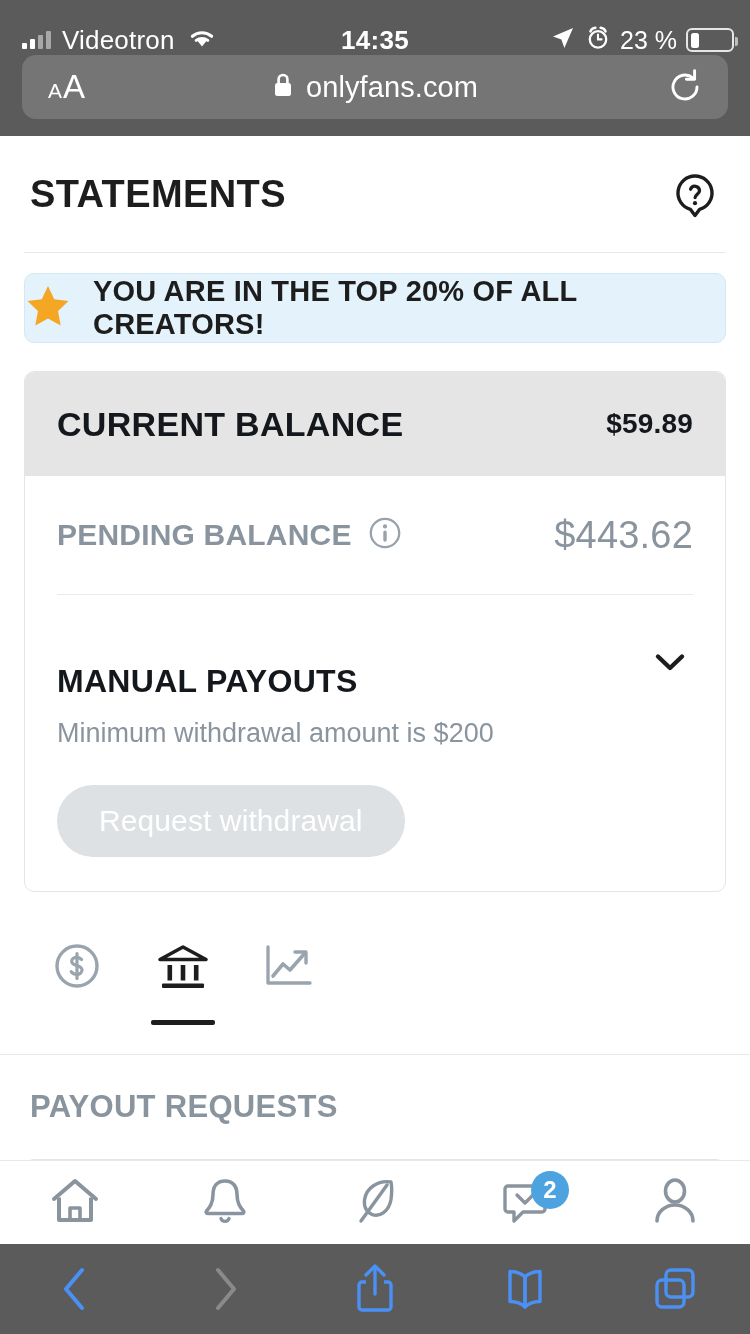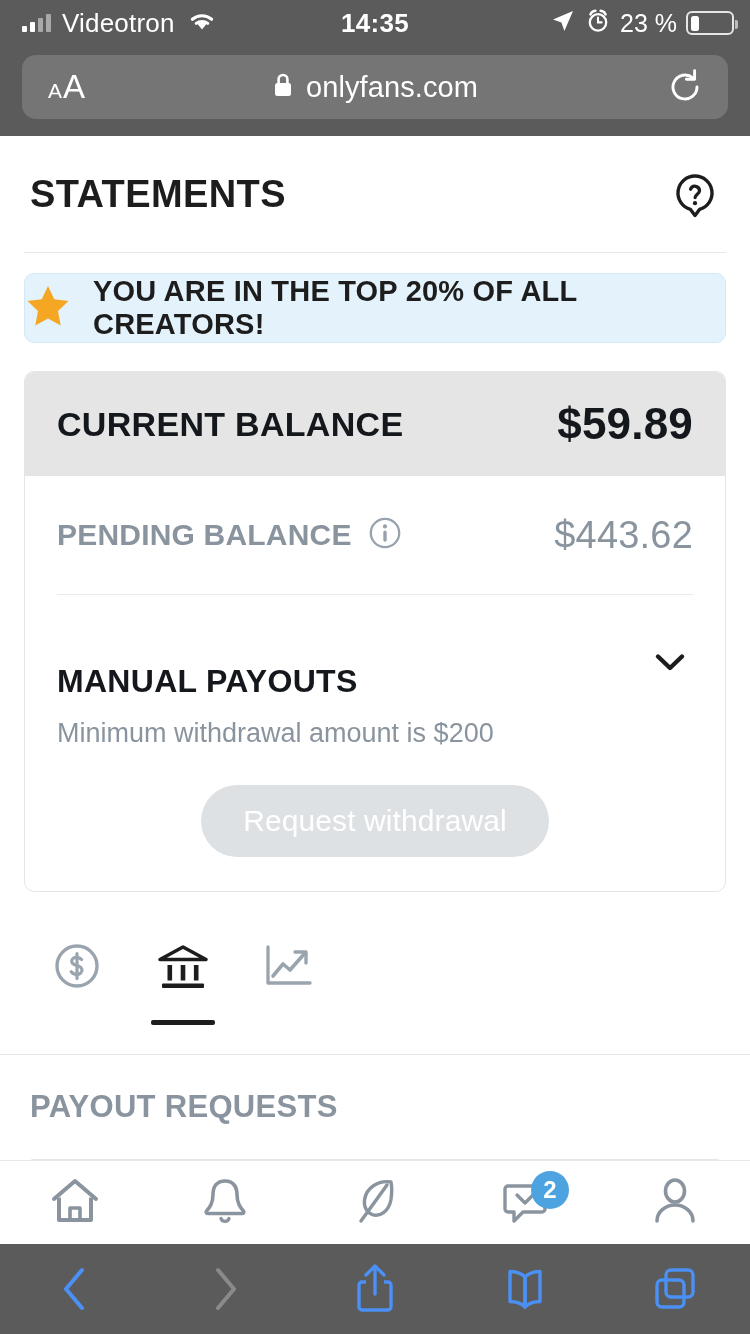--- a/index.html
+++ b/index.html
@@ -25,21 +25,21 @@
   .browser-chrome {
     position: absolute;
     top: 0; left: 0;
     width: 750px;
     height: 136px;
     background: #5b5b5b;
   }
 
   .status-bar {
     position: absolute;
-    top: 0; left: 0;
+    top: 17px; left: 0;
     width: 750px;
     height: 46px;
     display: flex;
     align-items: center;
     color: #ffffff;
   }
 
   .status-left {
     position: absolute;
     left: 22px;
@@ -247,21 +247,21 @@
     justify-content: space-between;
     padding: 0 32px;
   }
   .cb-label {
     font-size: 34px;
     font-weight: 700;
     letter-spacing: 0.3px;
     color: #14181c;
   }
   .cb-value {
-    font-size: 44px;
+    font-size: 28px;
     font-weight: 700;
     letter-spacing: 0.2px;
     color: #14181c;
   }
 
   .pending-row {
     height: 118px;
     display: flex;
     align-items: center;
     justify-content: space-between;
@@ -314,21 +314,21 @@
   .payouts-note {
     margin-top: 18px;
     font-size: 27px;
     color: #8a949e;
     font-weight: 400;
   }
 
   .withdraw-row {
     margin-top: 36px;
     display: flex;
-    justify-content: center;
+    justify-content: flex-start;
   }
   .withdraw-btn {
     background: #dde1e4;
     color: #ffffff;
     border: none;
     border-radius: 40px;
     height: 72px;
     padding: 0 42px;
     font-size: 30px;
     font-family: "Liberation Sans", sans-serif;

